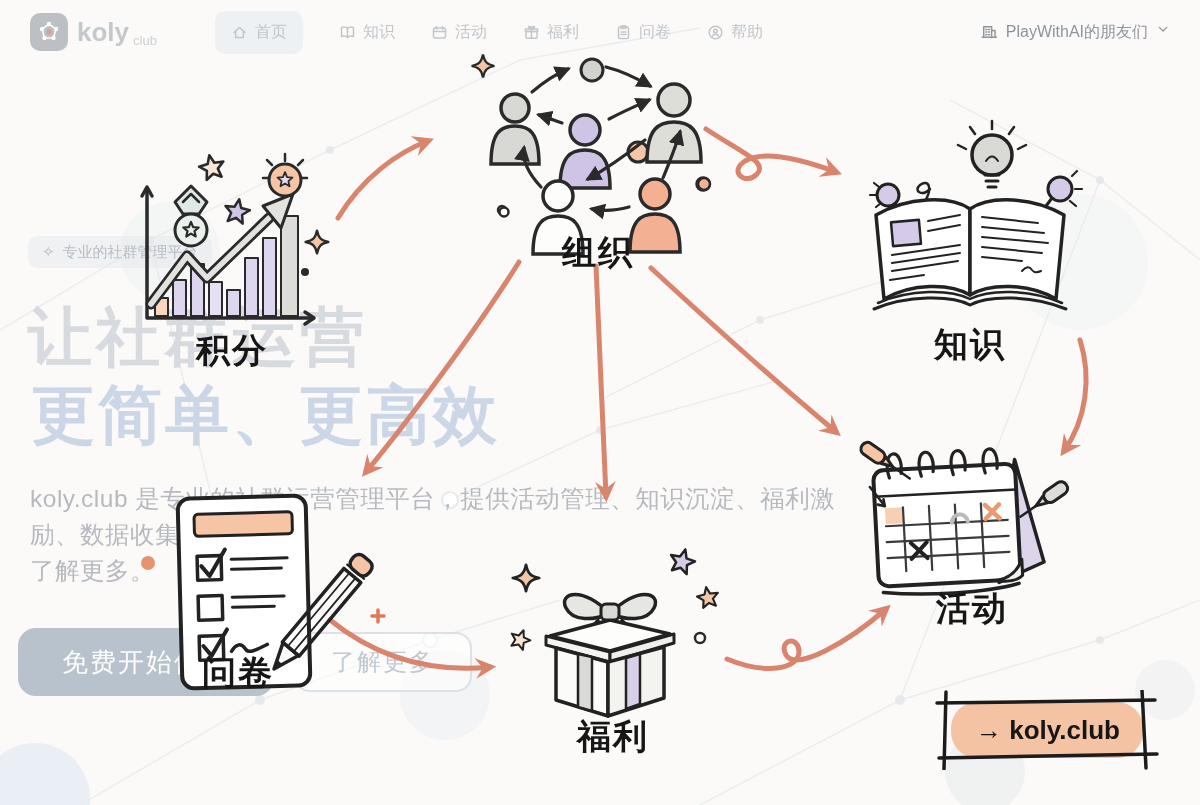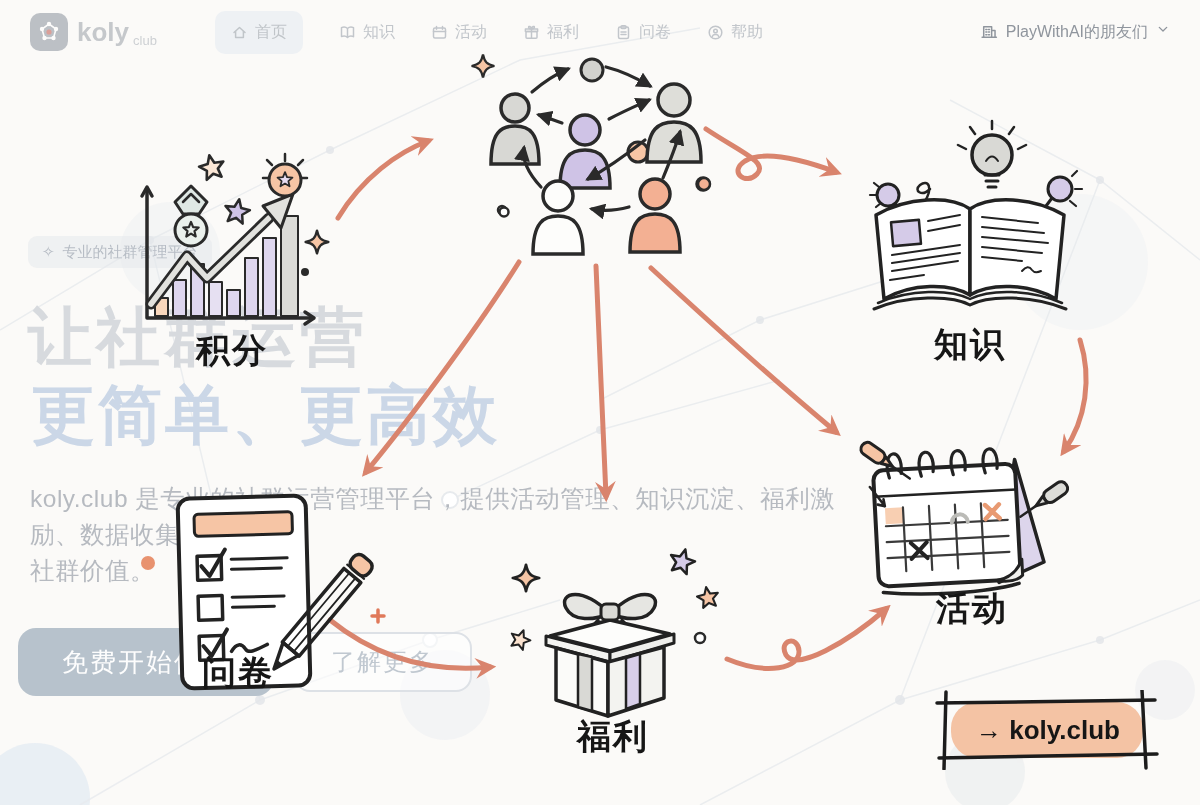--- a/index.html
+++ b/index.html
@@ -162,21 +162,21 @@
   </div>
 
   <div class="badge">
     <span>✧</span>
     <span>专业的社群管理平台</span>
   </div>
   <div class="title1">让社群运营</div>
   <div class="title2">更简单、更高效</div>
   <div class="desc" style="left:30px;top:482px">koly.club 是专业的社群运营管理平台，提供活动管理、知识沉淀、福利激</div>
   <div class="desc" style="left:30px;top:518px">励、数据收集</div>
-  <div class="desc" style="left:30px;top:554px">社群价值。</div>
+  <div class="desc" style="left:30px;top:554px">了解更多。</div>
   <button class="btn-primary">免费开始使用</button>
   <button class="btn-secondary">了解更多</button>
 
   <svg class="overlay" width="1200" height="805" viewBox="0 0 1200 805">
     <defs>
       <marker id="oa" viewBox="0 0 10 10" refX="7" refY="5" markerWidth="4.2" markerHeight="4.2" orient="auto">
         <path d="M0,0 L10,5 L0,10 L3.5,5 Z" fill="#d9846d"></path>
       </marker>
     </defs>
     <g stroke="#d9846d" stroke-width="5" fill="none" stroke-linecap="round">
@@ -415,20 +415,21 @@
         <path d="M37,6.5 H58" stroke-width="2.5"></path>
       </g>
       <g transform="translate(218,64) rotate(145)">
         <rect x="0" y="0" width="26" height="13" rx="6" fill="#dcdcd8" stroke-width="3"></rect>
         <polygon points="26,2.5 37,6.5 26,10.5" fill="#dcdcd8" stroke-width="3"></polygon>
         <path d="M37,6.5 H56" stroke-width="2.5"></path>
       </g>
     </g>
   </svg>
 
+  <div class="node-label" style="left:528px;top:230px">组织</div>
   <div class="node-label" style="left:162px;top:328px">积分</div>
   <div class="node-label" style="left:900px;top:322px">知识</div>
   <div class="node-label" style="left:168px;top:650px">问卷</div>
   <div class="node-label" style="left:543px;top:714px">福利</div>
   <div class="node-label" style="left:902px;top:586px">活动</div>
 
   <div class="stamp">
     <svg width="226" height="80" viewBox="0 0 226 80">
       <rect x="16" y="12" width="192" height="56" rx="26" fill="#f4c3a4"></rect>
       <g stroke="#1c1c1c" stroke-width="3.5" stroke-linecap="round">

